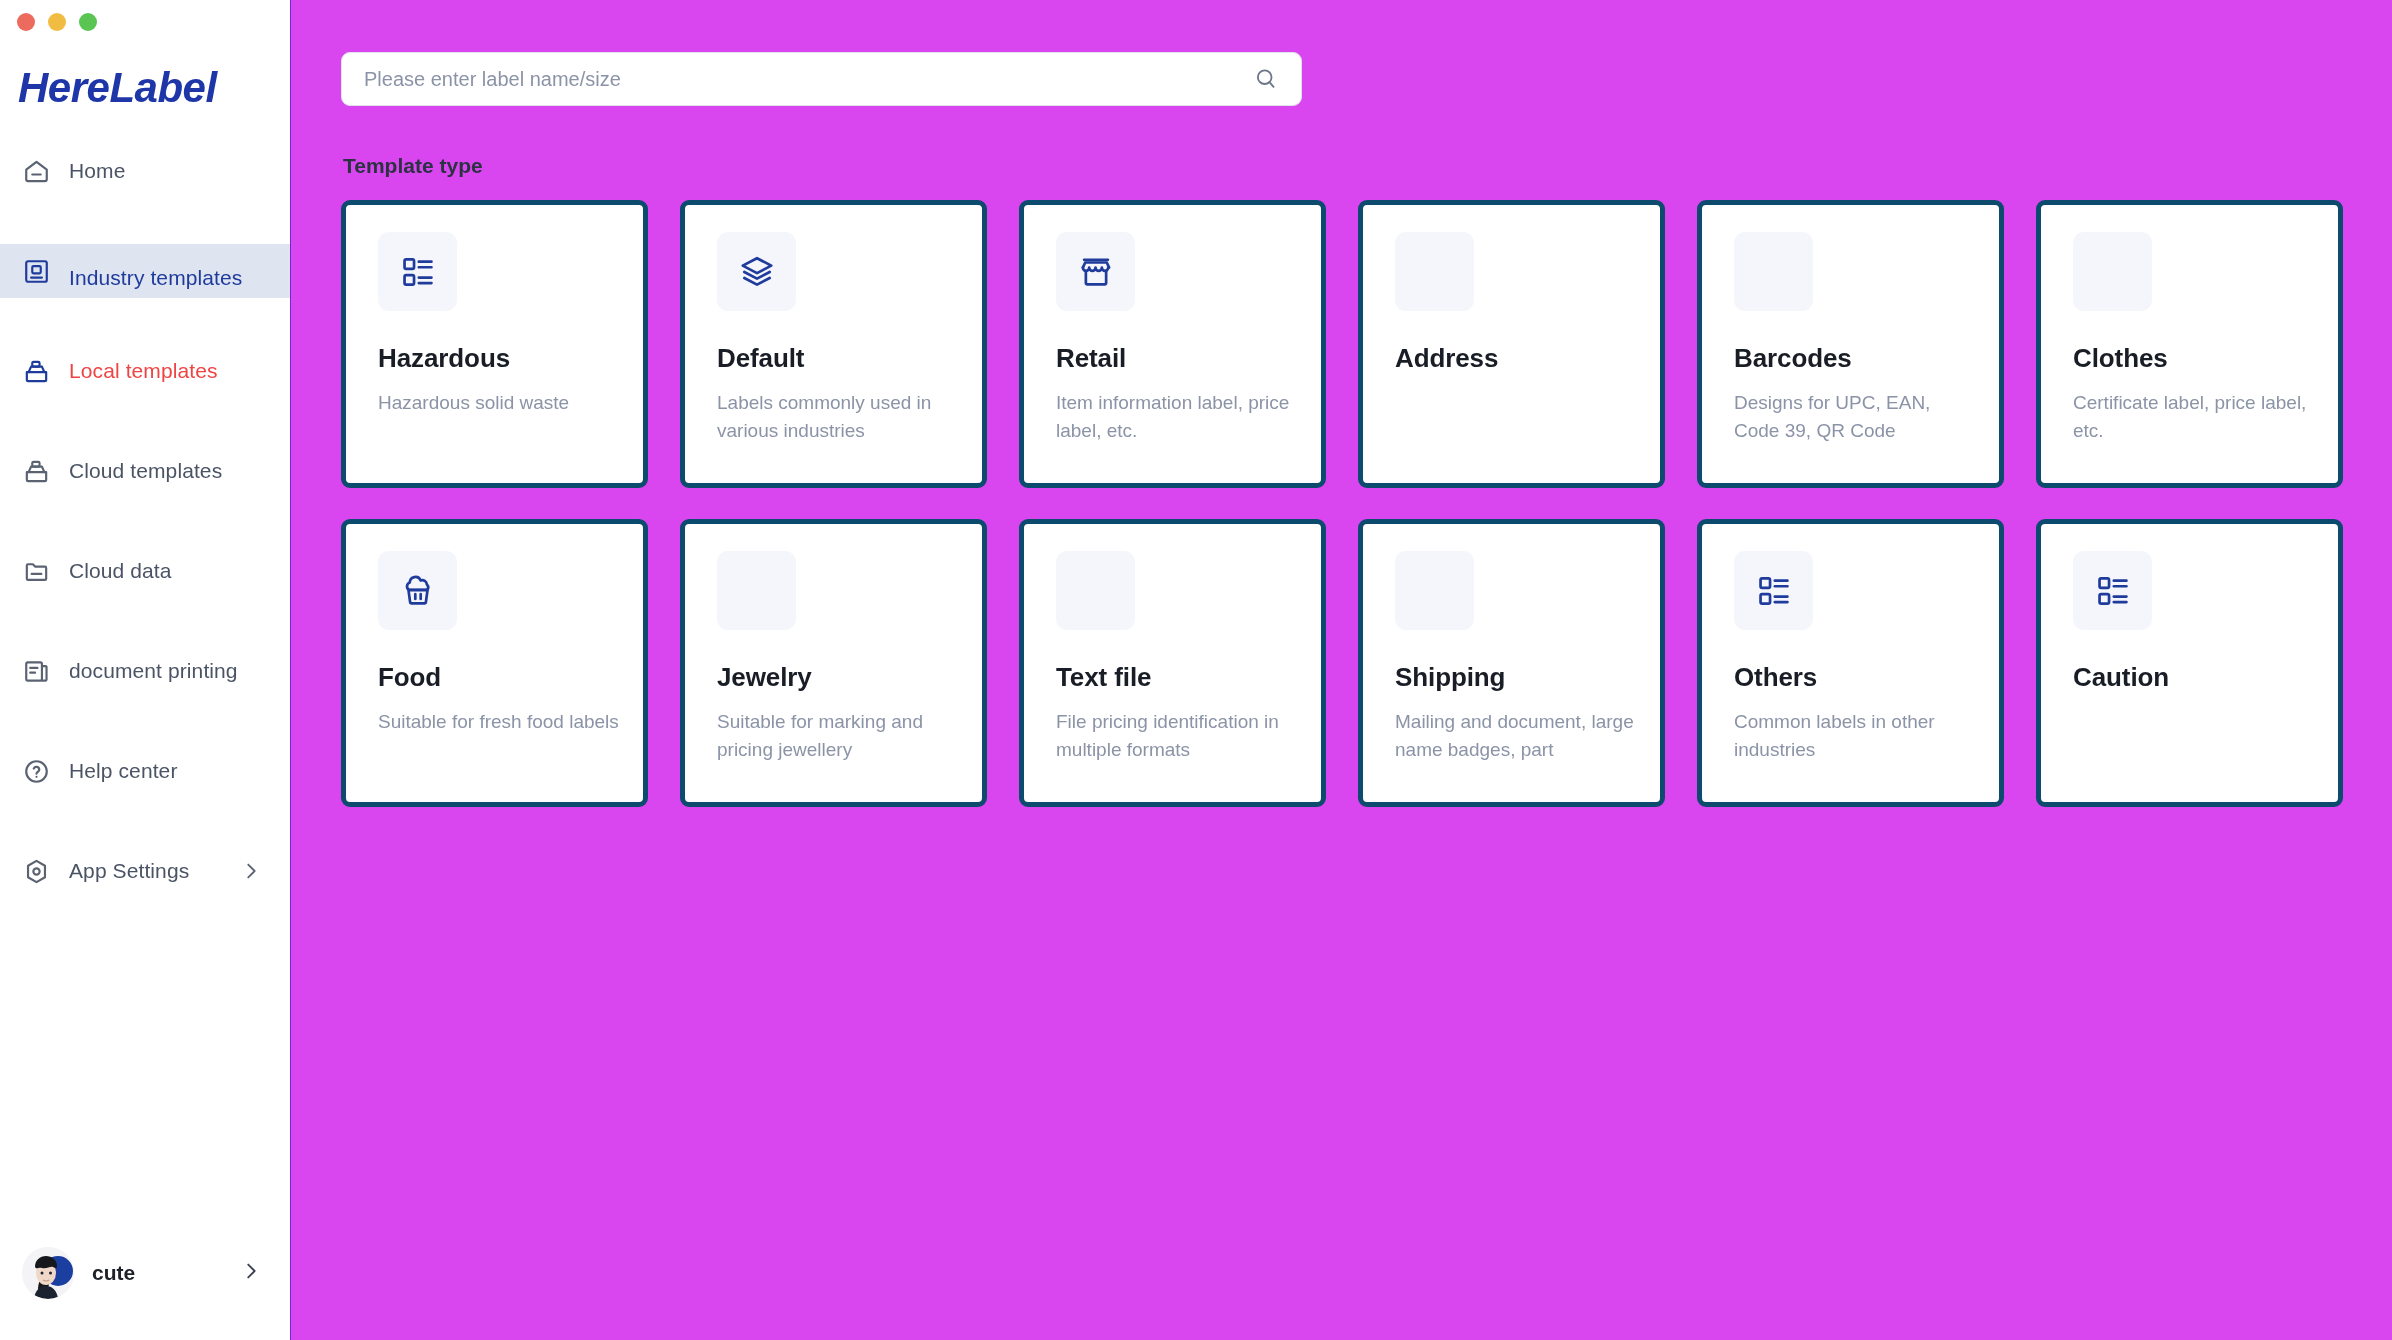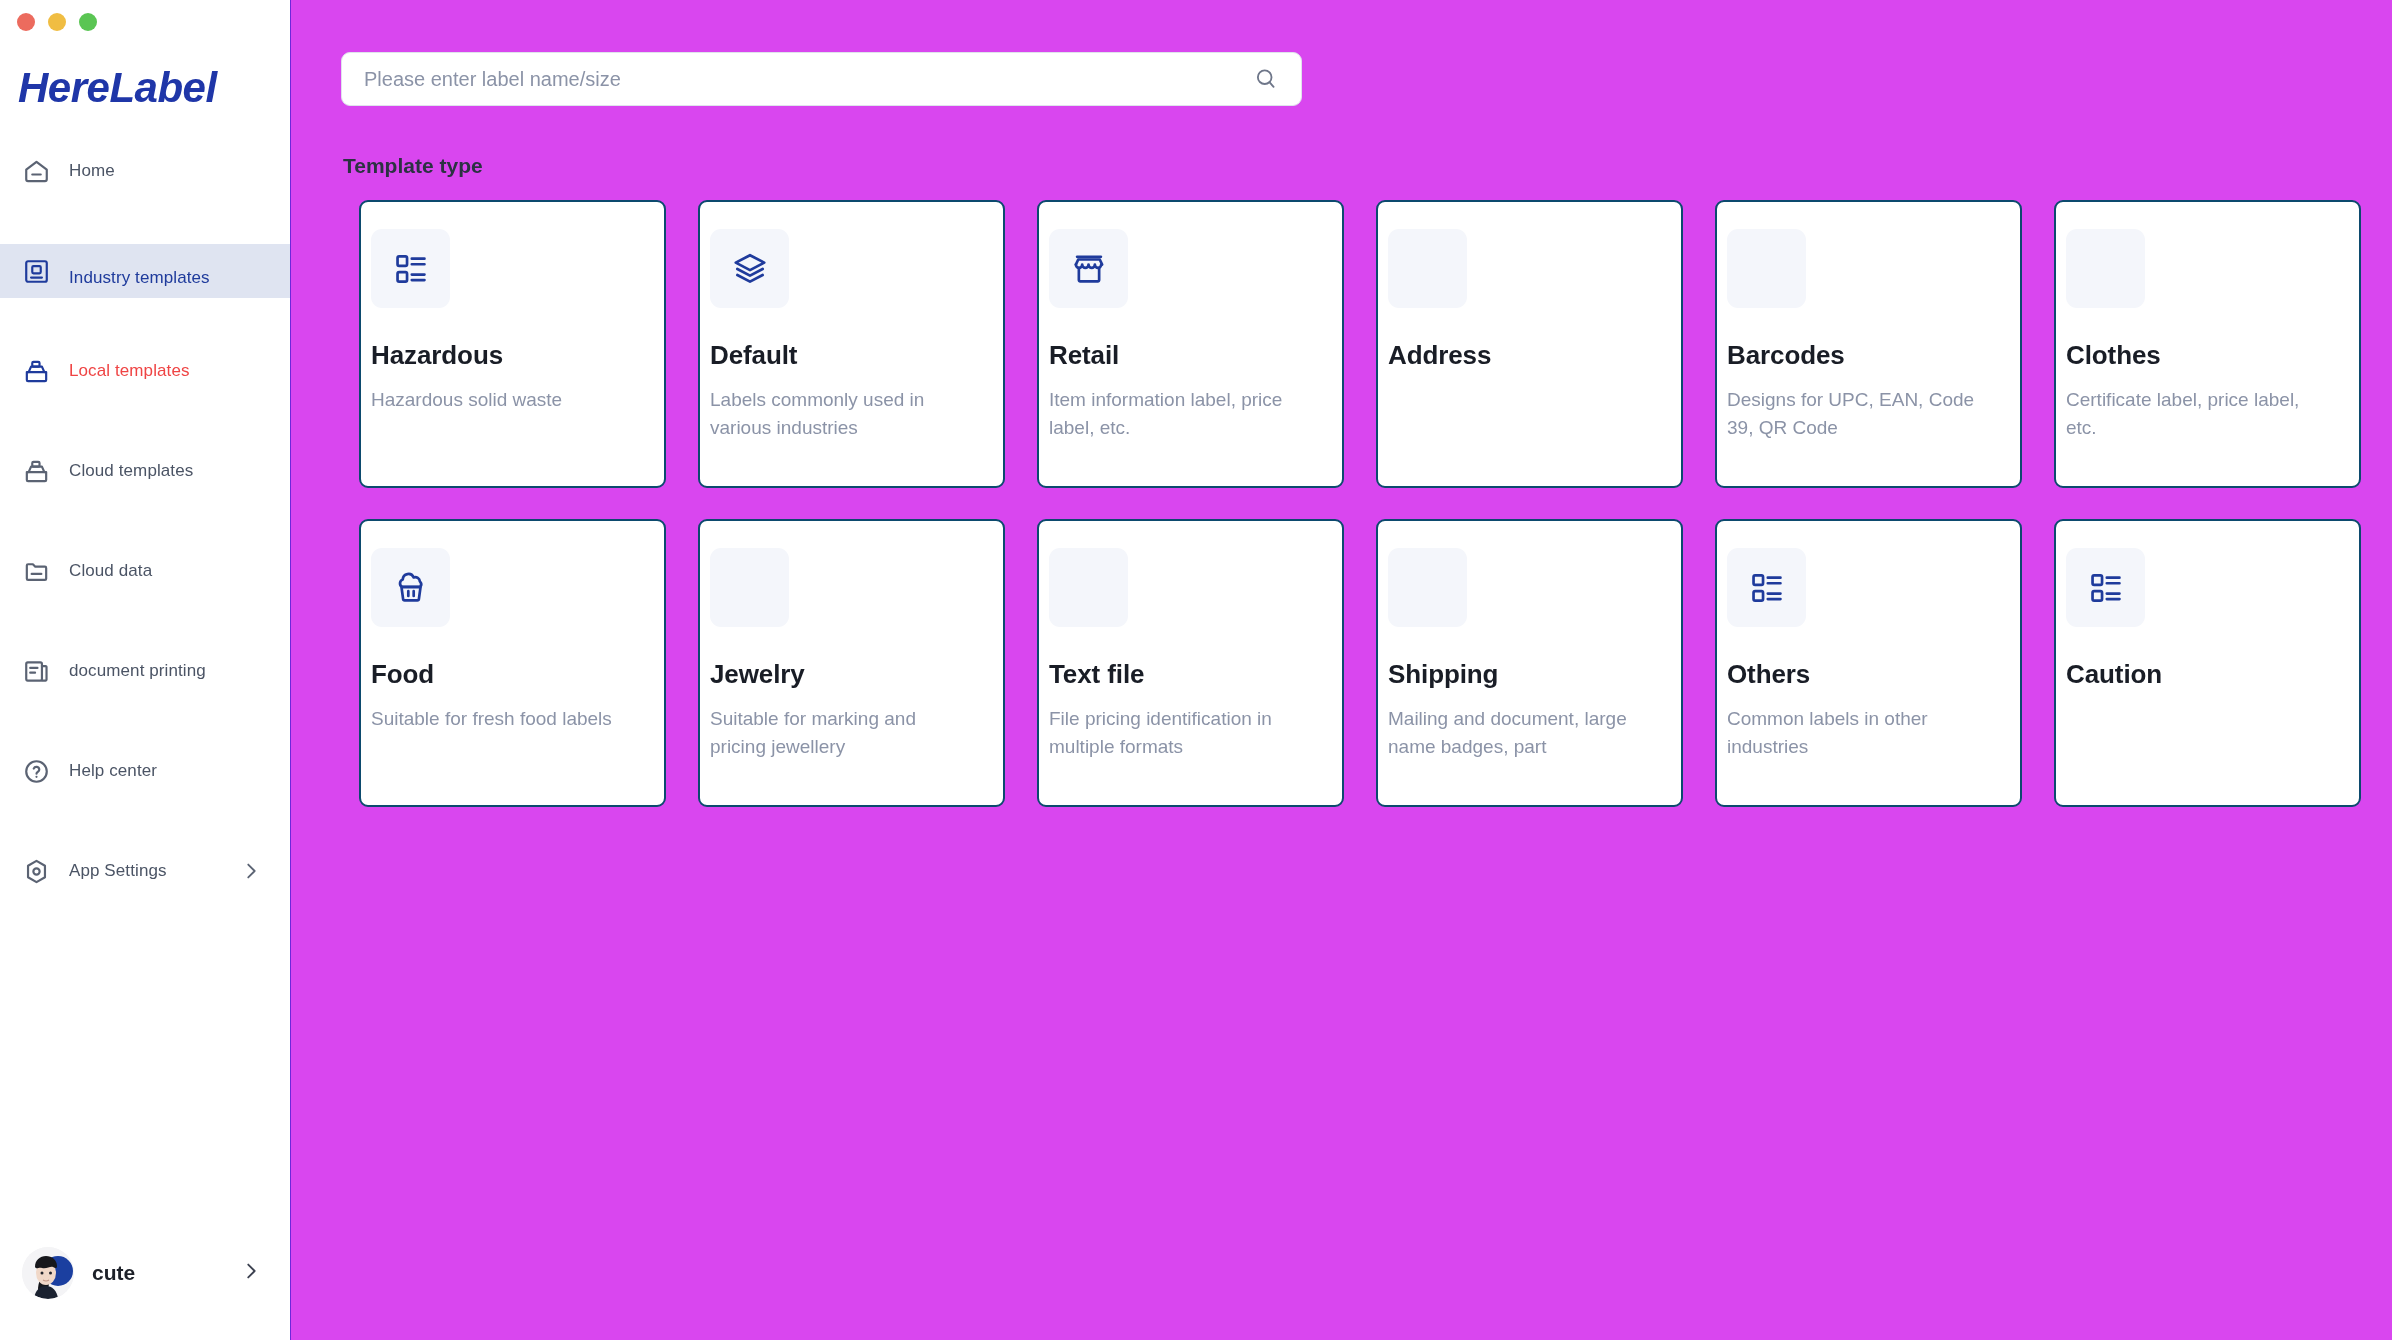--- a/index.html
+++ b/index.html
@@ -43,21 +43,21 @@
     display: flex; align-items: center;
     height: 54px;
     padding-left: 22px;
     gap: 18px;
     cursor: pointer;
     margin-bottom: 46px;
     position: relative;
   }
   .nav-item .nav-ico { width: 29px; height: 29px; display: flex; align-items: center; justify-content: center; flex: 0 0 29px; }
   .nav-item .nav-ico svg { width: 29px; height: 29px; display: block; }
-  .nav-label { font-size: 17px; color: #4b5465; letter-spacing: .1px; white-space: nowrap; }
+  .nav-label { font-size: 21px; color: #4b5465; letter-spacing: .1px; white-space: nowrap; }
   .nav-item.active { background: #dfe4f1; }
   .nav-item.active .nav-label { color: #1f3b9c; margin-top: 13px; }
   .nav-item.accent .nav-label { color: #ef4444; }
   .chev { margin-left: auto; margin-right: 28px; display: flex; }
 
   .user {
     display: flex; align-items: center;
     gap: 18px; padding: 0 28px 0 22px;
     height: 86px; margin-bottom: 24px;
     cursor: pointer;
@@ -100,25 +100,25 @@
   }
 
   .grid {
     display: grid;
     grid-template-columns: repeat(6, 307px);
     gap: 31px 32px;
   }
   .card {
     width: 307px; height: 288px;
     background: #ffffff;
-    border: 2px solid #0c4a6e;
+    border: 5px solid #0c4a6e;
     border-radius: 9px;
-    padding: 27px 24px 0 10px;
+    padding: 27px 24px 0 32px;
     cursor: pointer;
-    display: flex; flex-direction: column; margin-left: 18px;
+    display: flex; flex-direction: column;
   }
   .card-ico {
     width: 79px; height: 79px;
     background: #f4f6fb;
     border-radius: 11px;
     display: flex; align-items: center; justify-content: center;
     margin-bottom: 32px;
   }
   .card-ico svg { width: 38px; height: 38px; display: block; }
   .card-title {

